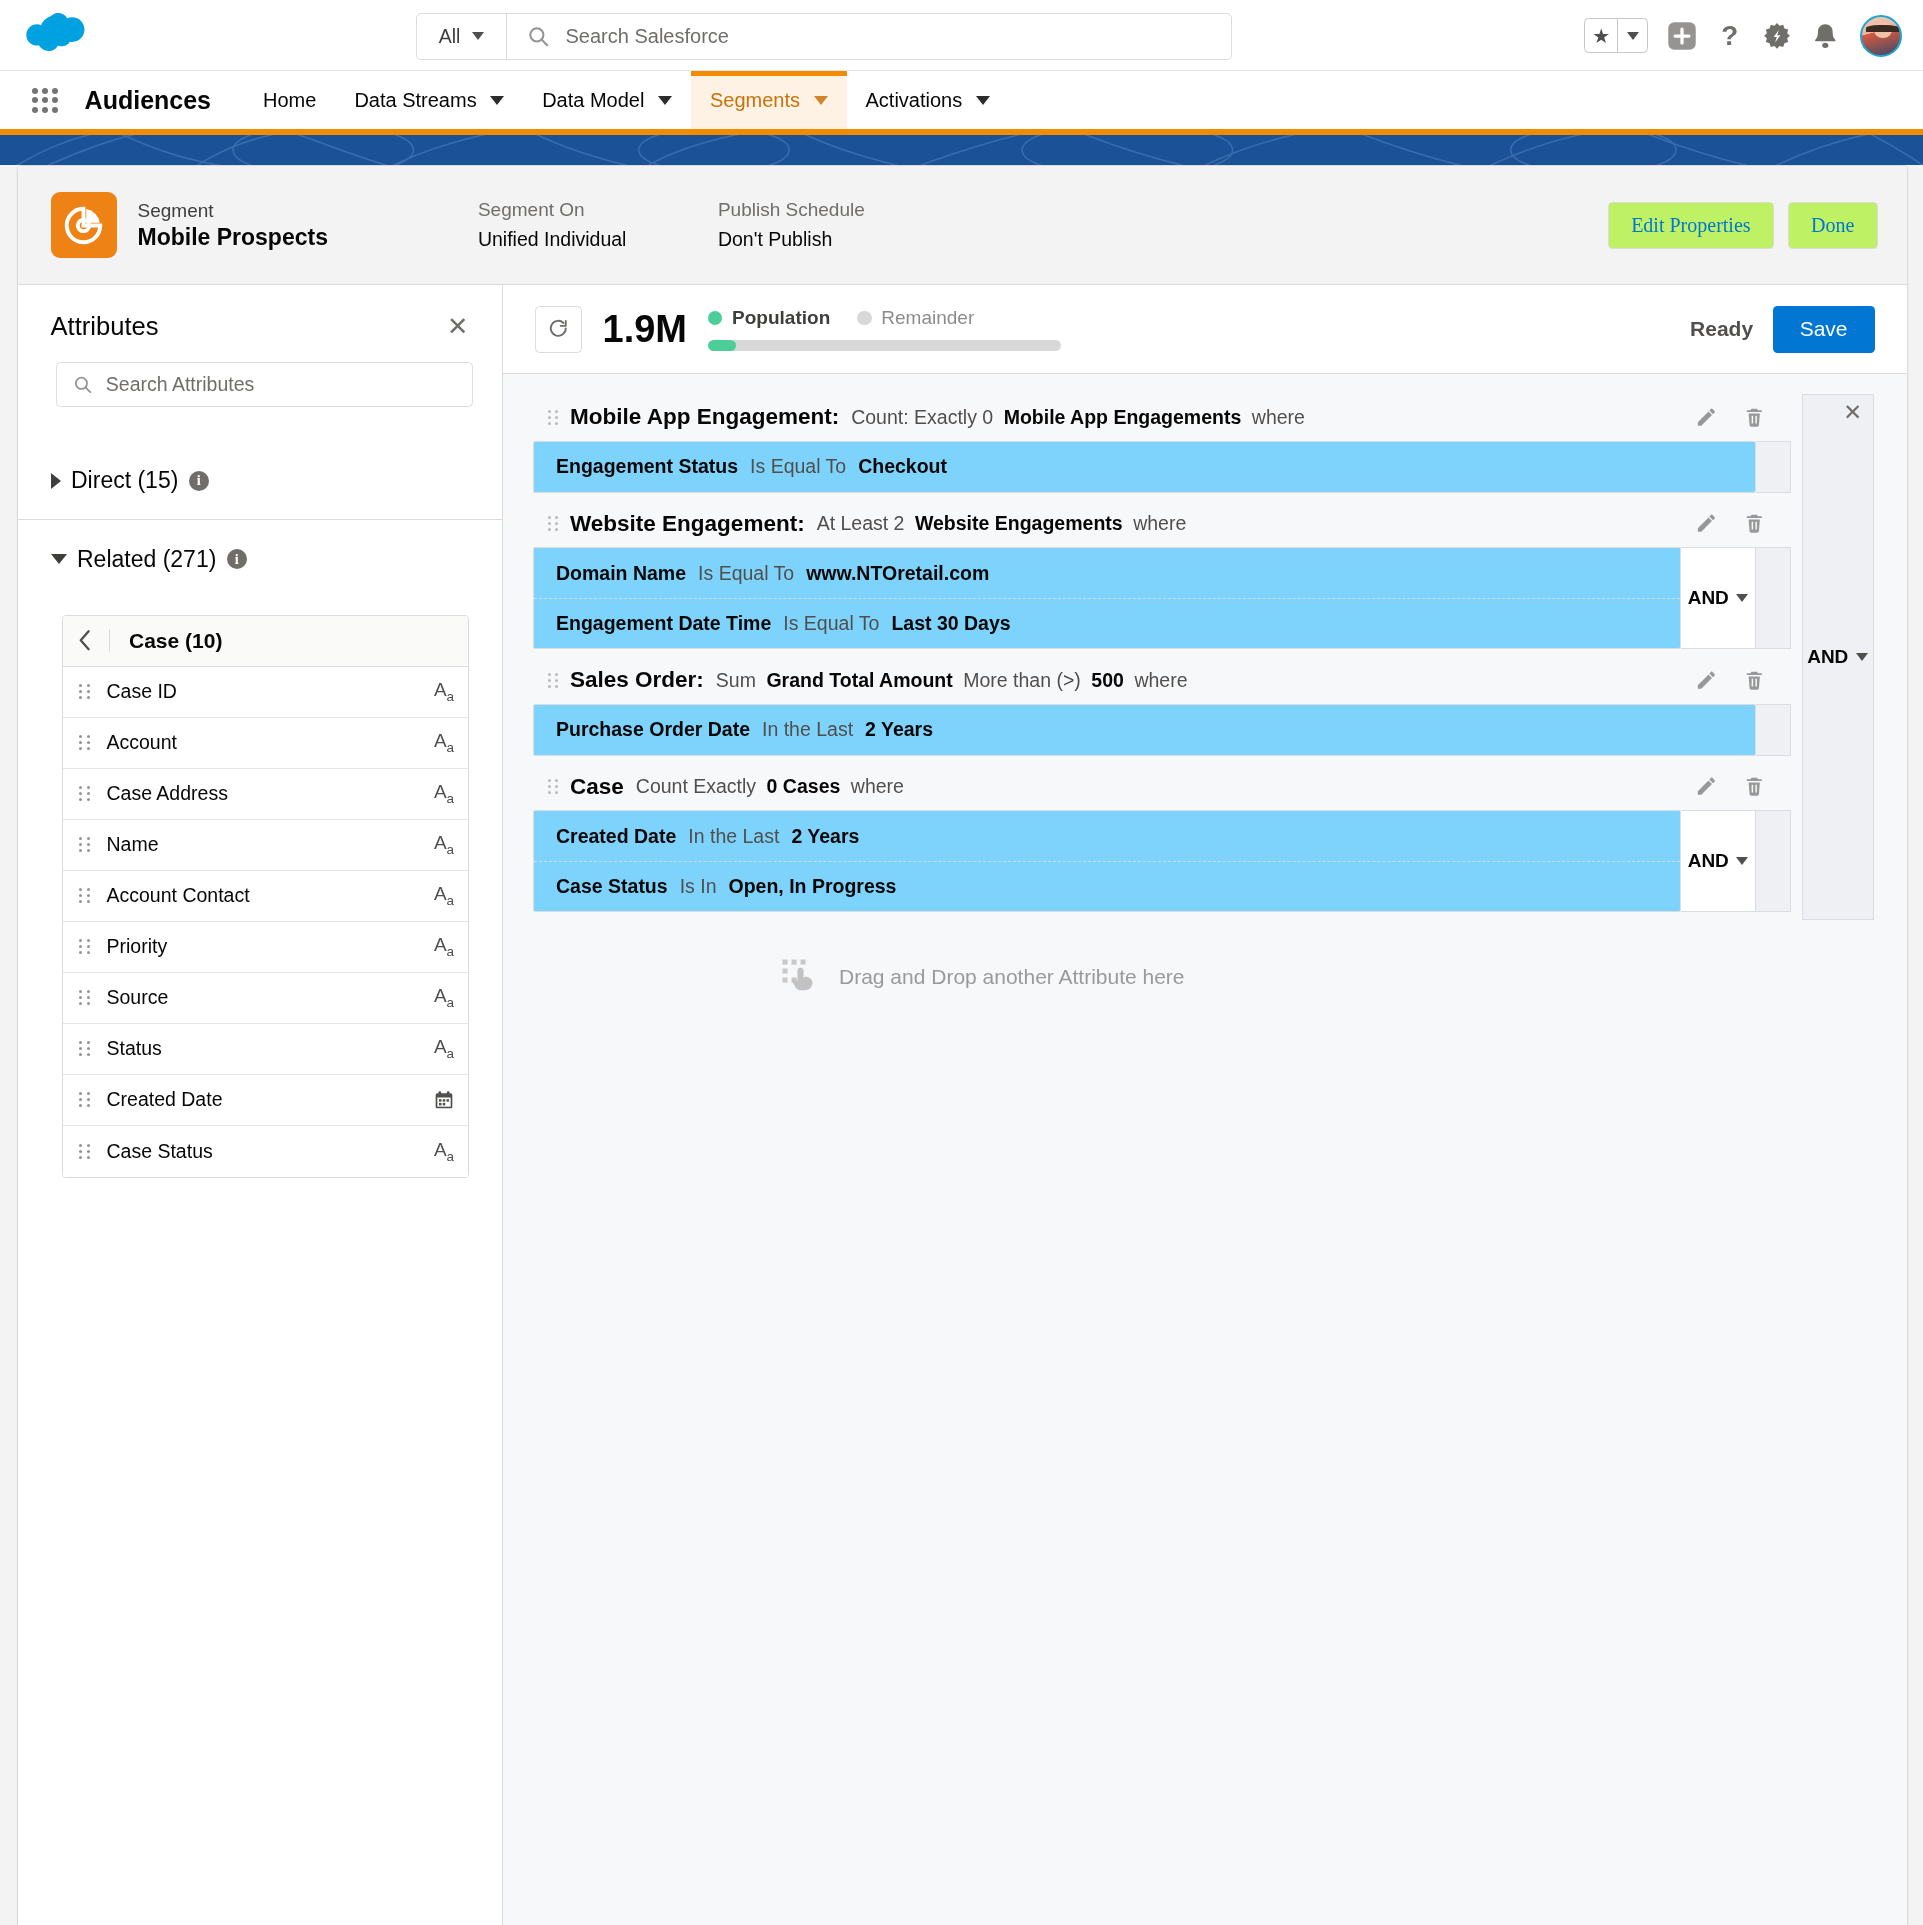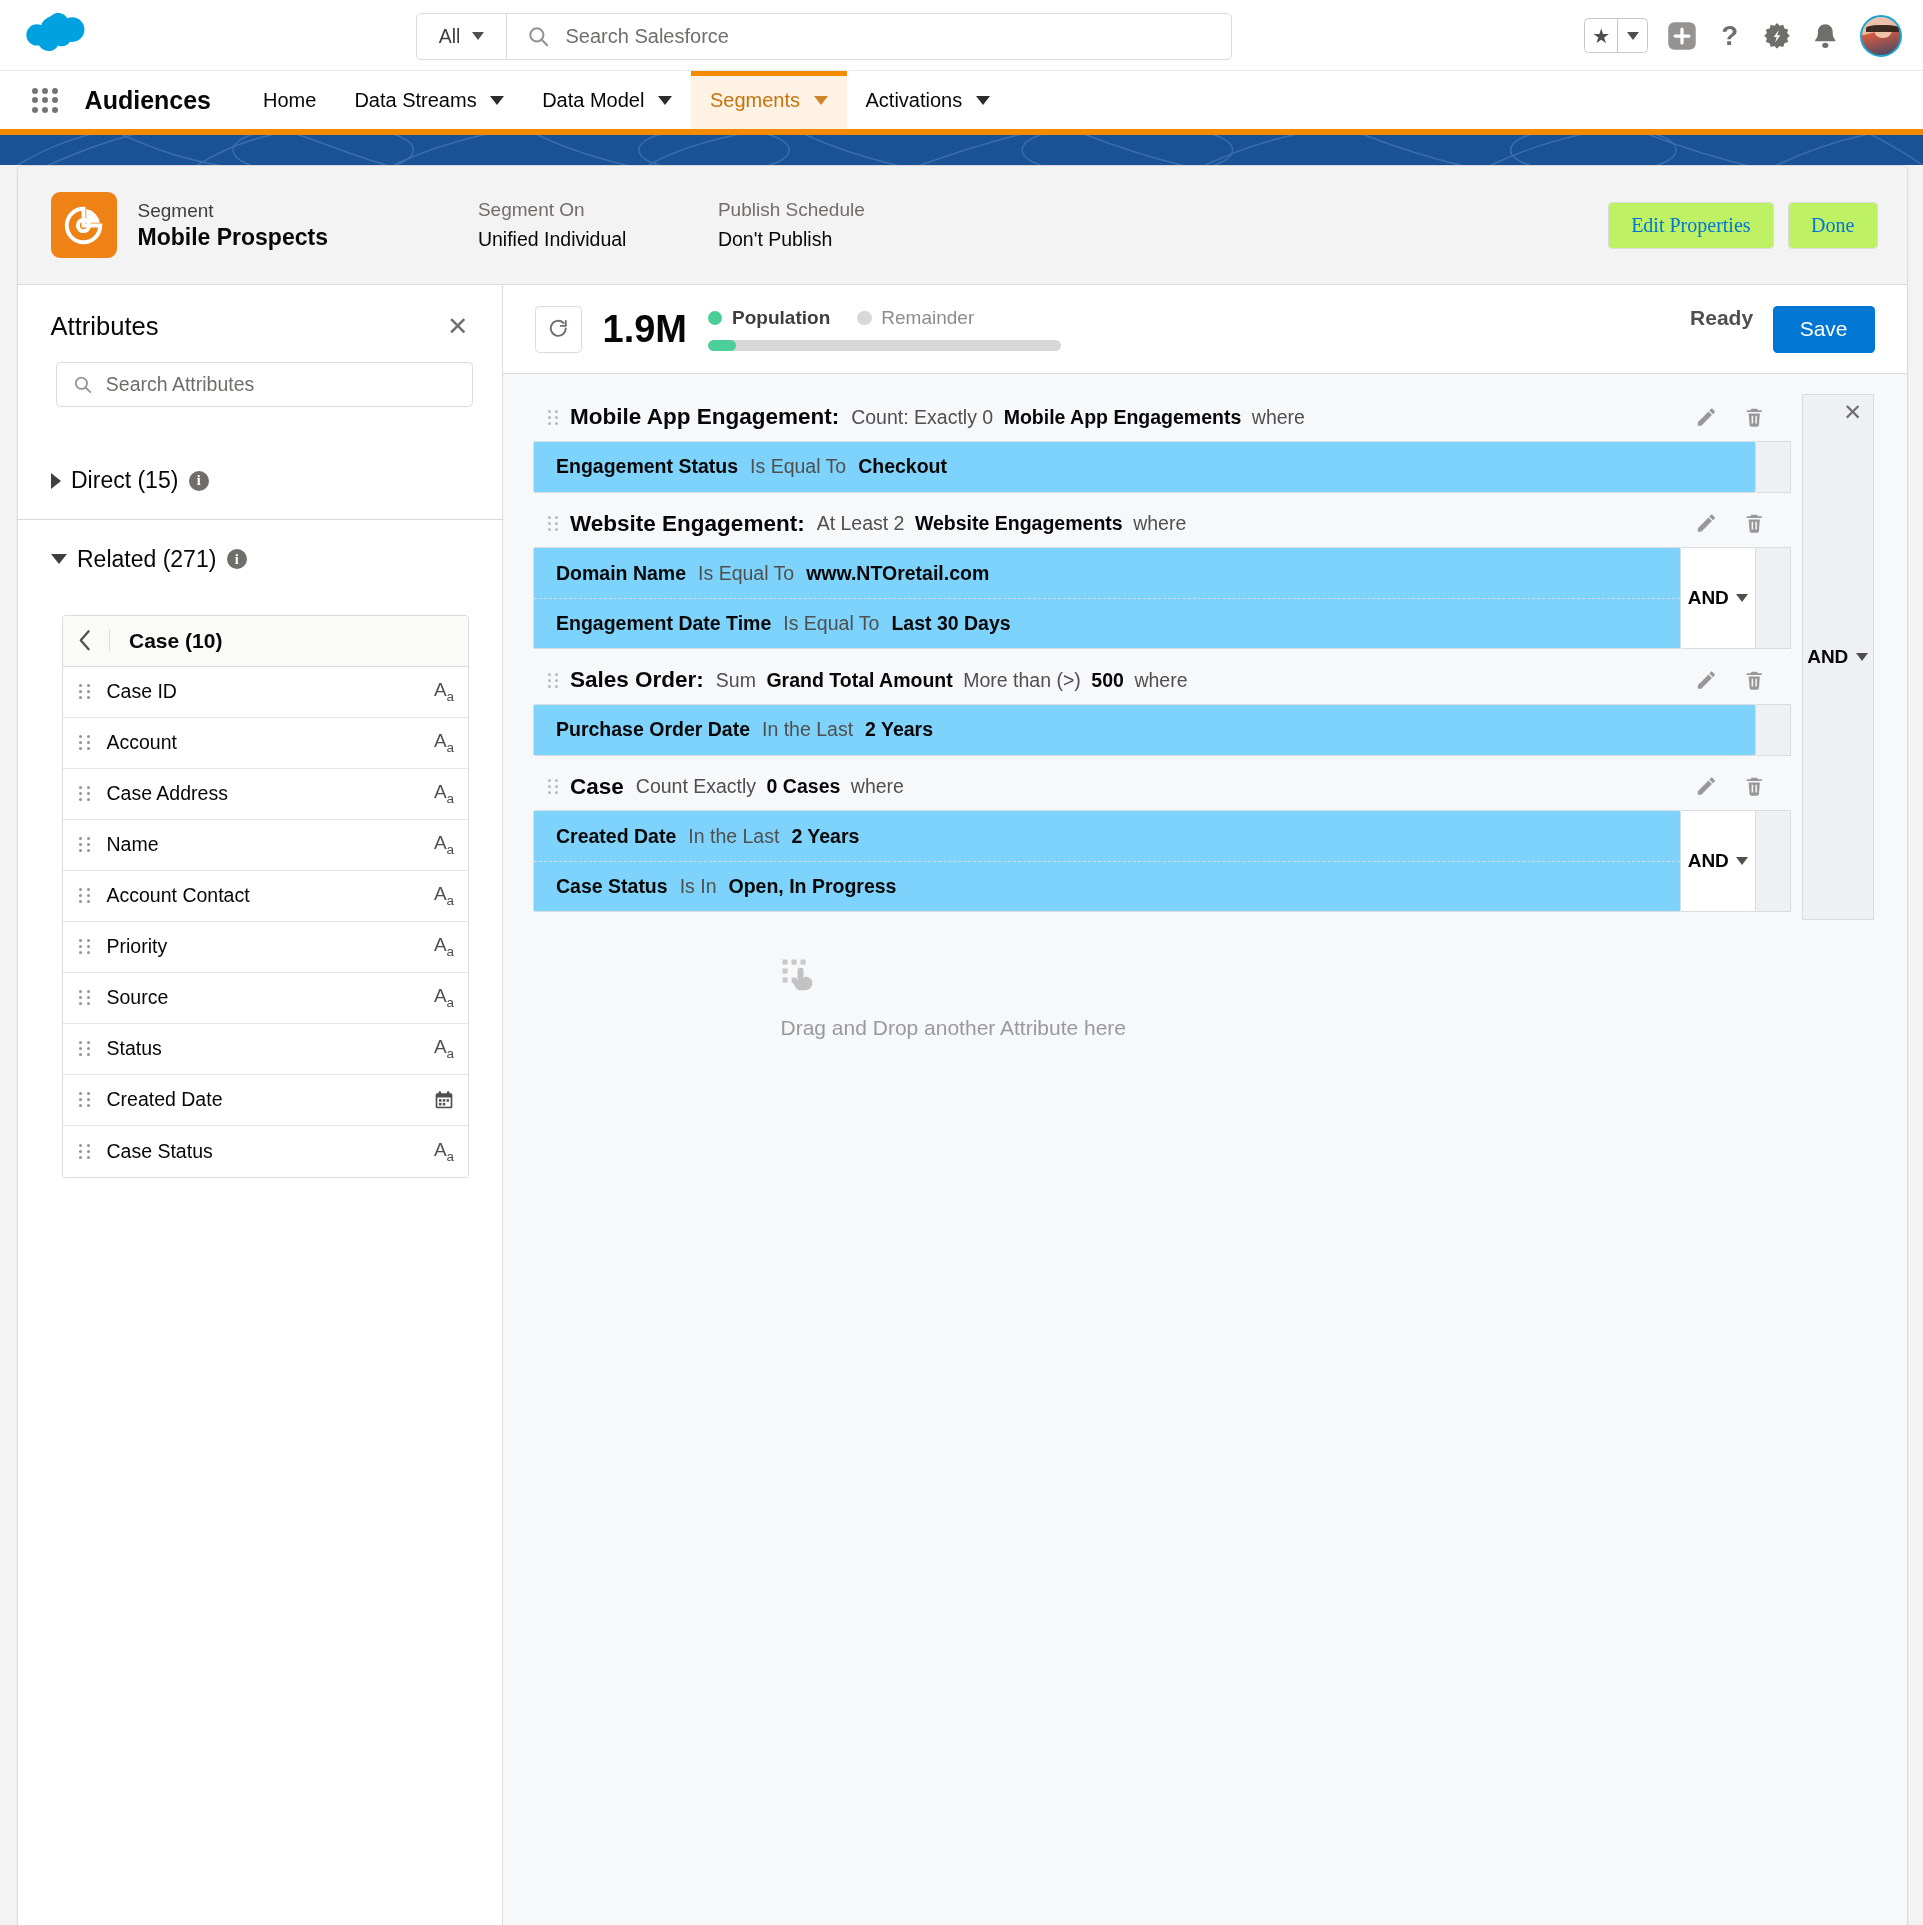--- a/index.html
+++ b/index.html
@@ -223,21 +223,21 @@
   }
   .pop-count { font-size:38px; font-weight:700; color:#080707; margin-left:21px; }
   .pop-legend-wrap { margin-left: 21px; }
   .pop-legend { display:flex; align-items:center; gap:27px; }
   .legend-item { display:flex; align-items:center; gap:9.8px; font-size:19px; }
   .legend-item.pop { color:#3e3e3c; font-weight:700; }
   .legend-item.rem { color:#8c8c8c; }
   .dot { width:14.3px;height:14.3px;border-radius:50%; flex:none; }
   .pop-track { margin-top: 10.5px; width: 353px; height: 11.3px; background:#d8d8d8; border-radius:6px; overflow:hidden; }
   .pop-fill { height:100%; border-radius:6px; }
-  .pop-right { margin-left:auto; display:flex; align-items:flex-start; gap:19.5px; }
+  .pop-right { margin-left:auto; display:flex; align-items:center; gap:19.5px; }
   .ready-text { font-size:21px; color:#514f4d; font-weight:700; }
   .btn-save {
     height: 47px; padding: 0 27px; border:0; border-radius:4.5px; background:#0176d3;
     color:#fff; font-size:21px; cursor:pointer; display:flex;align-items:center;
     font-family:"Liberation Sans", sans-serif;
   }
 
   .builder { flex:1; background:#f7f8fa; padding: 19.5px 0 0 0; position:relative; overflow:hidden; }
   .builder-inner { display:flex; padding: 0 33px 0 30px; align-items:stretch; }
   .rules-col { flex:1; min-width:0; }
@@ -287,21 +287,21 @@
   }
   .outer-x {
     position:absolute; top: 7.5px; right: 10.5px; color:#706e6b; cursor:pointer; font-size:22.5px; line-height:1;
   }
   .outer-and-label {
     margin: auto 0; display:flex; align-items:center; gap:7.5px;
     font-size:19px; font-weight:700; color:#080707; cursor:pointer;
   }
 
   .dropzone {
-    display:flex; align-items:flex-start; gap:19.5px; margin: 38px 4px 0 278px; flex-direction: column;
+    display:flex; align-items:center; gap:19.5px; margin: 38px 4px 0 278px;
   }
   .dz-text { font-size:21px; color:#9a9a9a; }
 </style>
 </head>
 <body>
 
 <div class="global-header">
   <svg class="sf-logo" viewBox="0 0 82 58">
     <path fill="#00a1e0" d="M33 9c4-4.6 9.6-7.4 15.8-7.4 8.3 0 15.5 4.6 19.3 11.5 3.3-1.5 7-2.3 10.8-2.3 14.4 0 26.1 11.8 26.1 26.4S93.3 63.6 78.9 63.6c-1.8 0-3.5-.2-5.1-.5-3.3 5.9-9.6 9.9-16.9 9.9-3 0-5.9-.7-8.5-1.9C45 78.5 37.4 83 28.8 83c-9 0-16.8-4.9-21-12.1-1.4.3-2.8.5-4.3.5C-8.9 71.4-19 61.2-19 48.6s10.1-22.8 22.5-22.8c3.3 0 6.4.7 9.2 2C15.4 19.1 23.5 12.9 33 9z" transform="scale(0.62) translate(24 -2)"></path>
   </svg>

